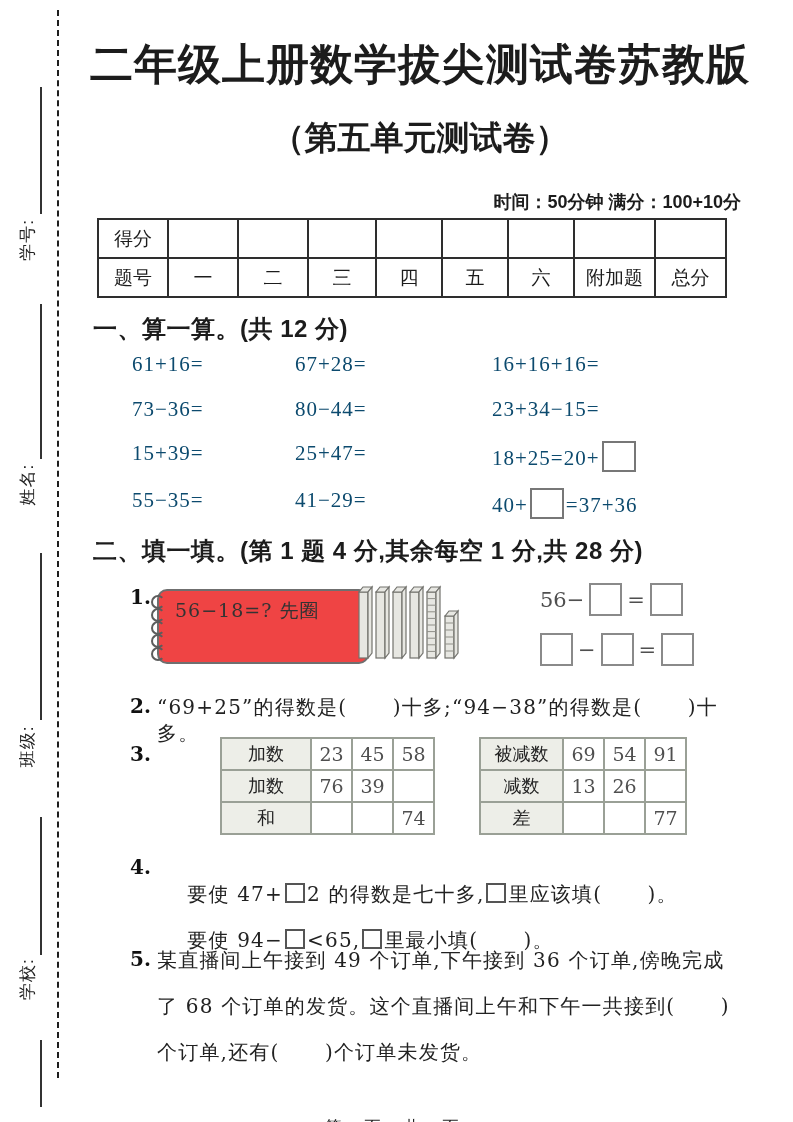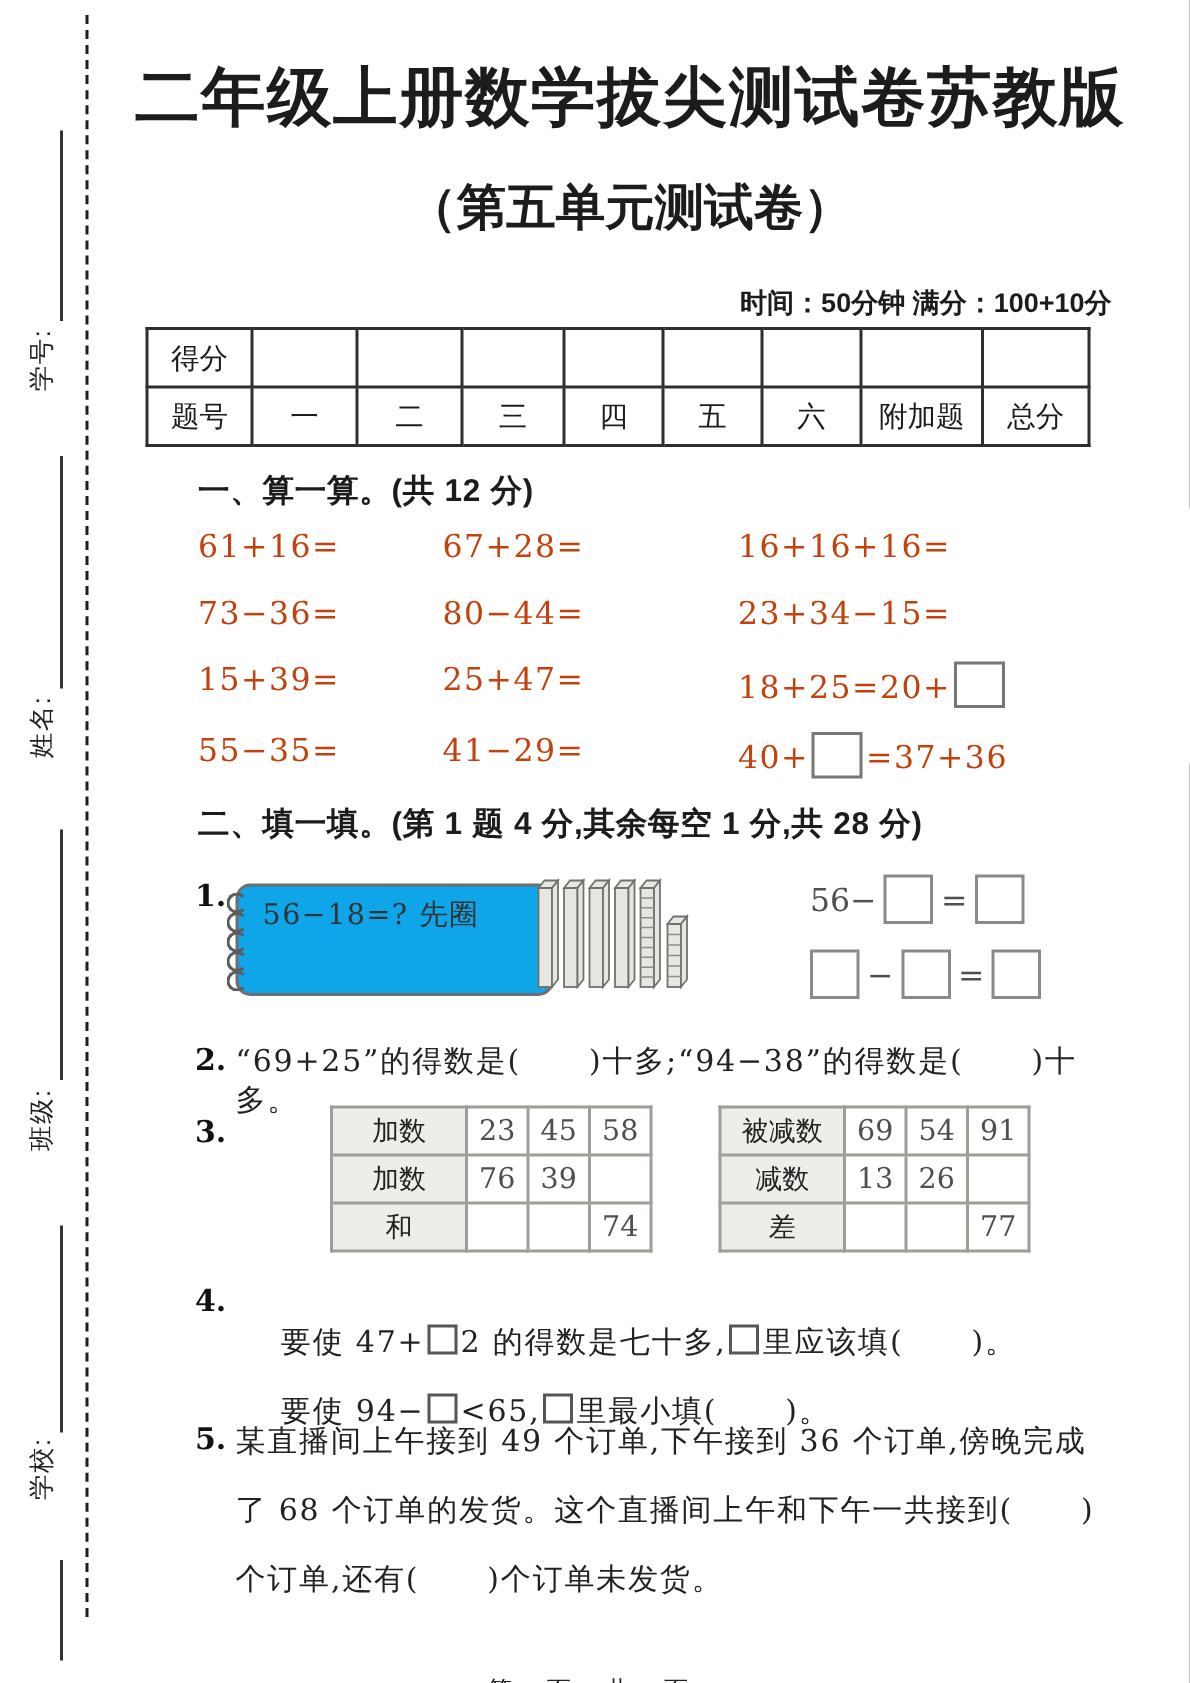--- a/index.html
+++ b/index.html
@@ -29,40 +29,40 @@
   .meta{position:absolute;right:52px;top:190px;font-family:"Liberation Sans",sans-serif;
         font-weight:700;font-size:18px;}
 
   
   .score-table{position:absolute;left:97px;top:218px;border-collapse:collapse;table-layout:fixed;}
   .score-table td{border:2px solid #2e2e2e;text-align:center;font-size:19px;height:37px;padding:0;}
   .score-table tr:first-child td{height:37px;}
 
   
   .sec-heading{position:absolute;left:93px;font-family:"Liberation Sans",sans-serif;
-               font-weight:800;font-size:21px;letter-spacing:.5px;white-space:pre-wrap;margin-left:39px;}
+               font-weight:800;font-size:24px;letter-spacing:.5px;white-space:pre-wrap;}
   .s1{top:313px;} .s2{top:535px;}
 
   
-  .mc{position:absolute;font-size:21px;color:#c2410c;letter-spacing:1px;white-space:nowrap;}
+  .mc{position:absolute;font-size:21px;color:#0c4a6e;letter-spacing:1px;white-space:nowrap;font-family:Liberation Serif, serif;}
   .c1{left:132px;} .c2{left:295px;} .c3{left:492px;}
   .r1{top:352px;} .r2{top:397px;} .r3{top:441px;} .r4{top:488px;}
   .abox{display:inline-block;width:30px;height:27px;border:2px solid #777;
         vertical-align:-7px;margin:0 2px;background:#fff;}
 
   
   .qnum{position:absolute;left:130px;font-weight:700;font-size:20px;color:#111;}
   .qtext{position:absolute;left:157px;width:596px;font-size:20px;letter-spacing:1.2px;
          color:#222;white-space:pre-wrap;line-height:26px;}
   .ibox{display:inline-block;width:16px;height:16px;border:2px solid #555;
         vertical-align:-2px;margin:0 2px;background:#fff;}
 
   
   .note-card{position:absolute;left:157px;top:589px;width:186px;height:66px;
-             border:2px solid #6f6f6f;border-radius:10px;background:#0ea5e9;
+             border:2px solid #6f6f6f;border-radius:10px;background:#ef4444;
              padding:5px 6px 0 16px;font-size:19px;color:#333;letter-spacing:1px;line-height:29px;}
   .coil{position:absolute;width:10px;height:10px;border:2px solid #5c5c5c;border-radius:50%;
         border-right-color:transparent;left:-8px;background:transparent;}
   .blocks{position:absolute;left:357px;top:580px;}
   .q1-eqs{position:absolute;left:540px;top:583px;font-size:21px;color:#4f4f4f;}
   .eq-row{display:flex;align-items:center;white-space:nowrap;}
   .eq-row + .eq-row{margin-top:17px;}
   .bbox{display:inline-block;width:29px;height:29px;border:2px solid #8a8a8a;margin:0 5px;background:#fff;}
 
   

